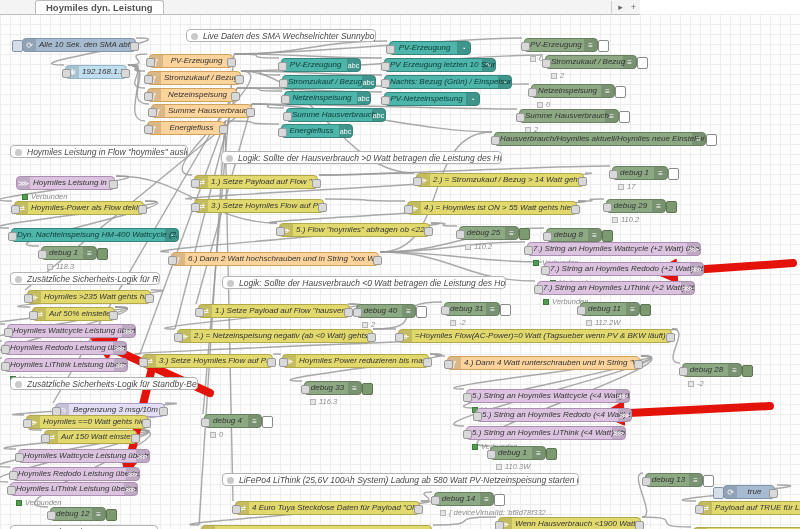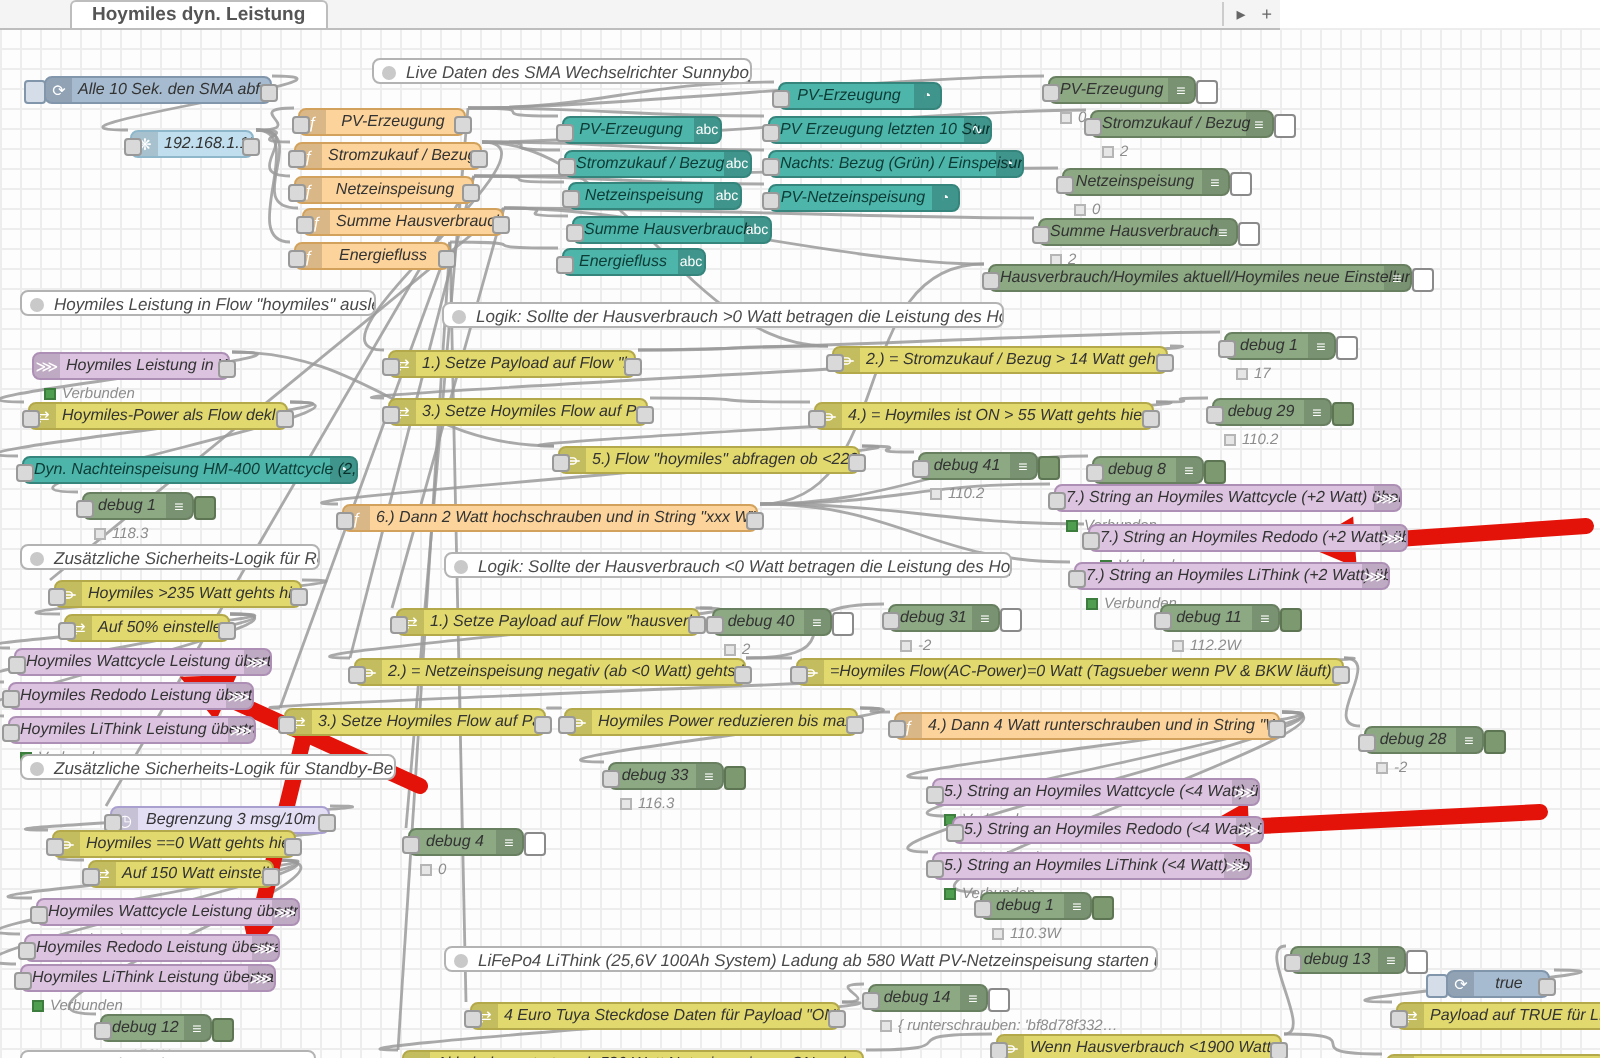--- a/index.html
+++ b/index.html
@@ -427,21 +427,21 @@
         </span>
         <span class="lbl">debug 29</span>
         <span class="port in"></span>
         <span class="sbtn right active"></span>
         <span class="nstatus"><span class="sq value"></span><span>110.2</span></span>
       </div>
       <div class="node t-debug has-r" style="left: 459px; top: 212px; width: 60px;">
         <span class="nicon r">
           <span>≡</span>
         </span>
-        <span class="lbl">debug 41</span>
+        <span class="lbl">debug 25</span>
         <span class="port in"></span>
         <span class="sbtn right active"></span>
         <span class="nstatus"><span class="sq value"></span><span>110.2</span></span>
       </div>
       <div class="node t-debug has-r" style="left: 546px; top: 214px; width: 56px;">
         <span class="nicon r">
           <span>≡</span>
         </span>
         <span class="lbl">debug 8</span>
         <span class="port in"></span>
@@ -738,21 +738,21 @@
         </span>
         <span class="lbl">Akkuladung starten ab 580 Watt Netzeinspeisung ON und &lt;=0 Watt WEITER</span>
       </div>
       <div class="node t-debug has-r" style="left: 434px; top: 478px; width: 60px;">
         <span class="nicon r">
           <span>≡</span>
         </span>
         <span class="lbl">debug 14</span>
         <span class="port in"></span>
         <span class="sbtn right"></span>
-        <span class="nstatus"><span class="sq value"></span><span>{ runterschrauben: 'bf8d78f332…</span></span>
+        <span class="nstatus"><span class="sq value"></span><span>{ deviceVirtualId: 'bf8d78f332…</span></span>
       </div>
       <div class="node t-switch has-l" style="left: 498px; top: 503px; width: 143px;">
         <span class="nicon l rot">
           <span>⋔</span>
         </span>
         <span class="lbl">Wenn Hausverbrauch &lt;1900 Watt gehts weiter</span>
         <span class="port in"></span>
         <span class="port out"></span>
       </div>
       <div class="node t-debug has-r" style="left: 645px; top: 459px; width: 58px;">

